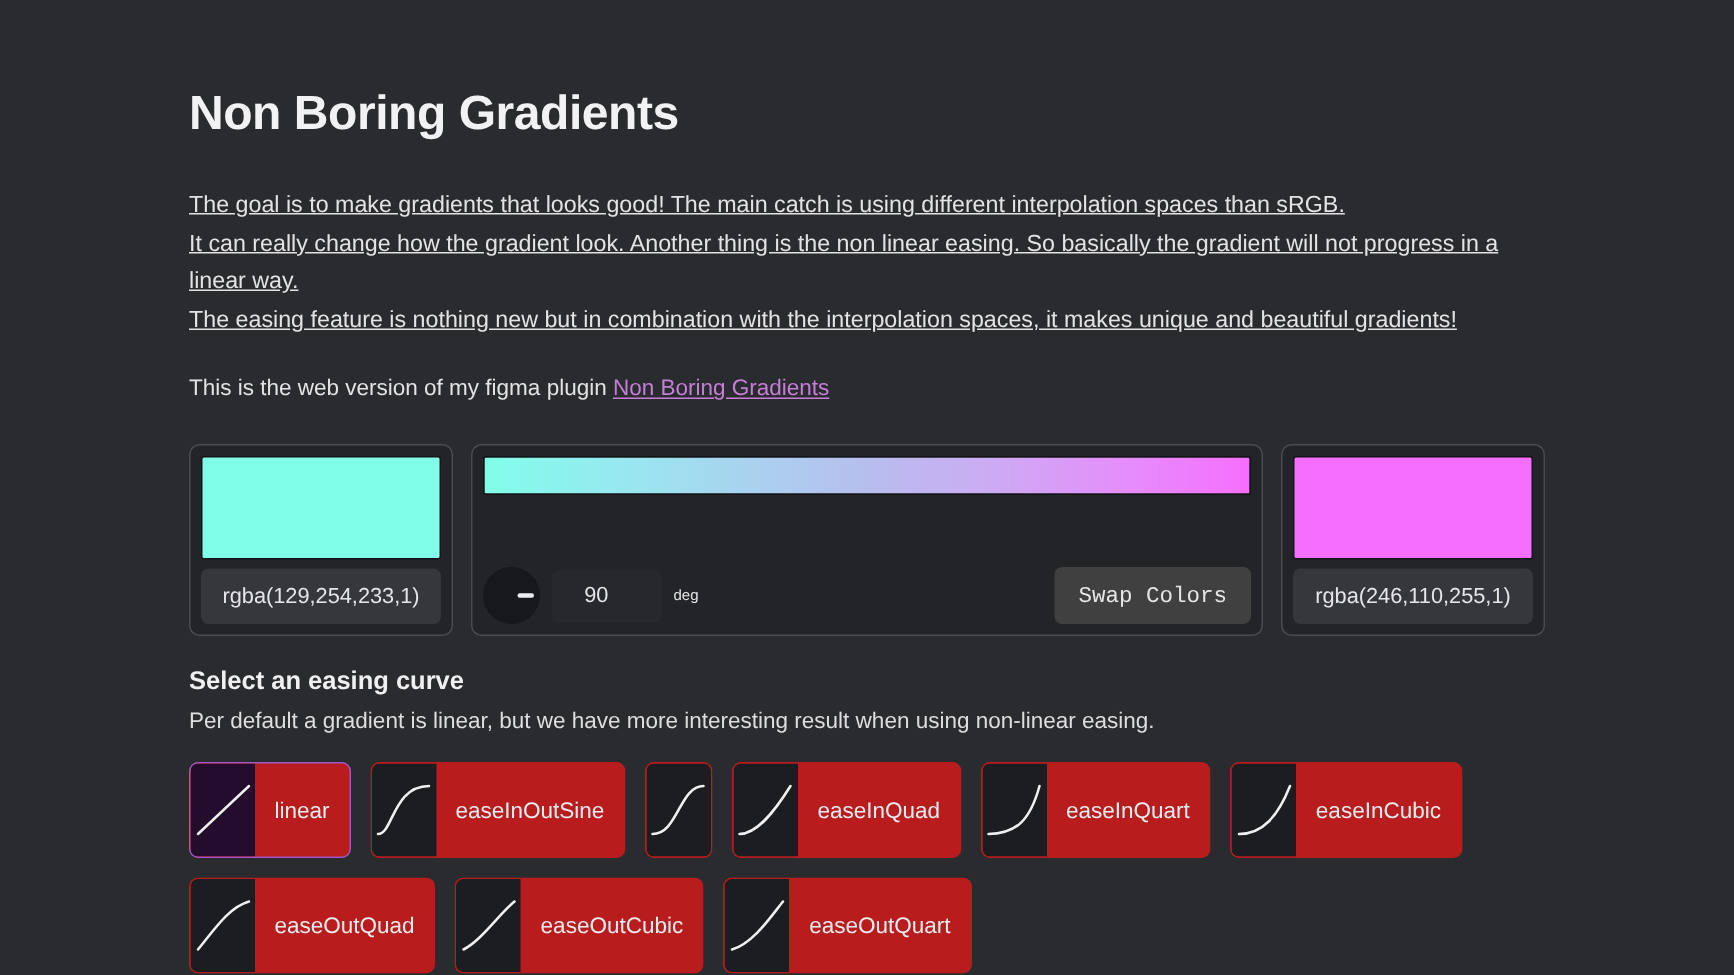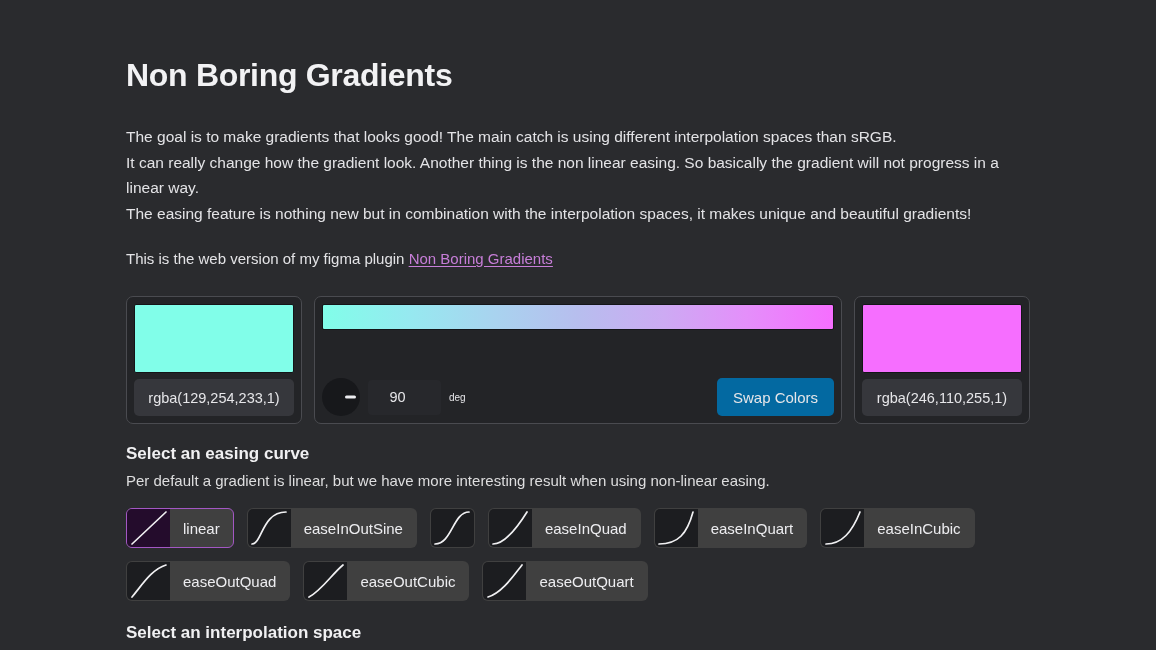--- a/index.html
+++ b/index.html
@@ -40,21 +40,21 @@
     margin-top: 54px;
     line-height: 42px;
   }
 
   .intro {
     margin-top: 28px;
     font-size: 15.5px;
     line-height: 25.6px;
     color: #e3e3e6;
   }
-  .intro p { margin: 0; }
+  .intro p { margin: 0; text-decoration: underline; }
 
   .plugin-line {
     margin-top: 21px;
     font-size: 15px;
     line-height: 24px;
     color: #e3e3e6;
   }
 
   .plugin-link {
     color: #c77ed8;
@@ -153,25 +153,25 @@
   .deg-unit {
     font-size: 10px;
     color: #e6e6e9;
   }
 
   .spacer { flex: 1; }
 
   .swap-btn {
     height: 38px;
     padding: 0 16px;
-    background: #0369a1;
+    background: #404040;
     border: none;
     border-radius: 5px;
     color: #e6e6e9;
-    font-family: Liberation Sans, sans-serif;
+    font-family: Liberation Mono, monospace;
     font-size: 15px;
     cursor: pointer;
   }
 
   
   .section-title {
     font-size: 17px;
     font-weight: bold;
     color: #f0f0f2;
     margin-top: 18px;
@@ -190,24 +190,24 @@
     margin-top: 16px;
     display: flex;
     flex-wrap: wrap;
     gap: 13px;
     width: 860px;
   }
 
   .easing-btn {
     display: flex;
     align-items: stretch;
-    height: 40px;
+    height: 64px;
     border-radius: 6px;
     border: 1.5px solid transparent;
-    background: #404040;
+    background: #b91c1c;
     overflow: hidden;
     cursor: pointer;
     padding: 0;
     font-family: "Liberation Sans", sans-serif;
   }
 
   .easing-btn .curve-box {
     width: 43px;
     flex: none;
     background: #1c1d20;

